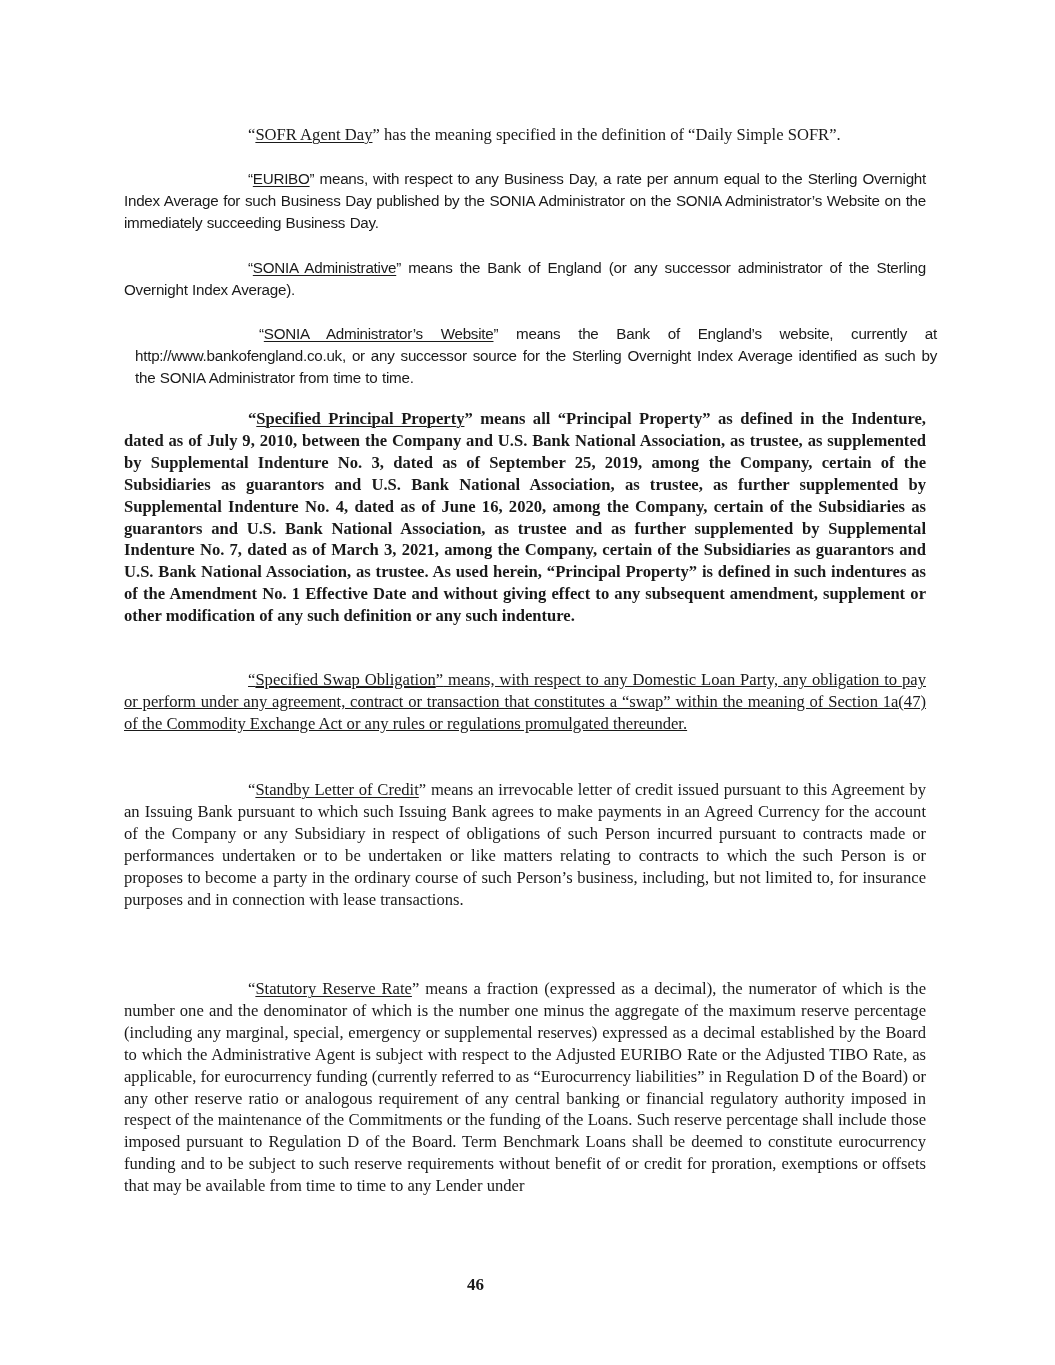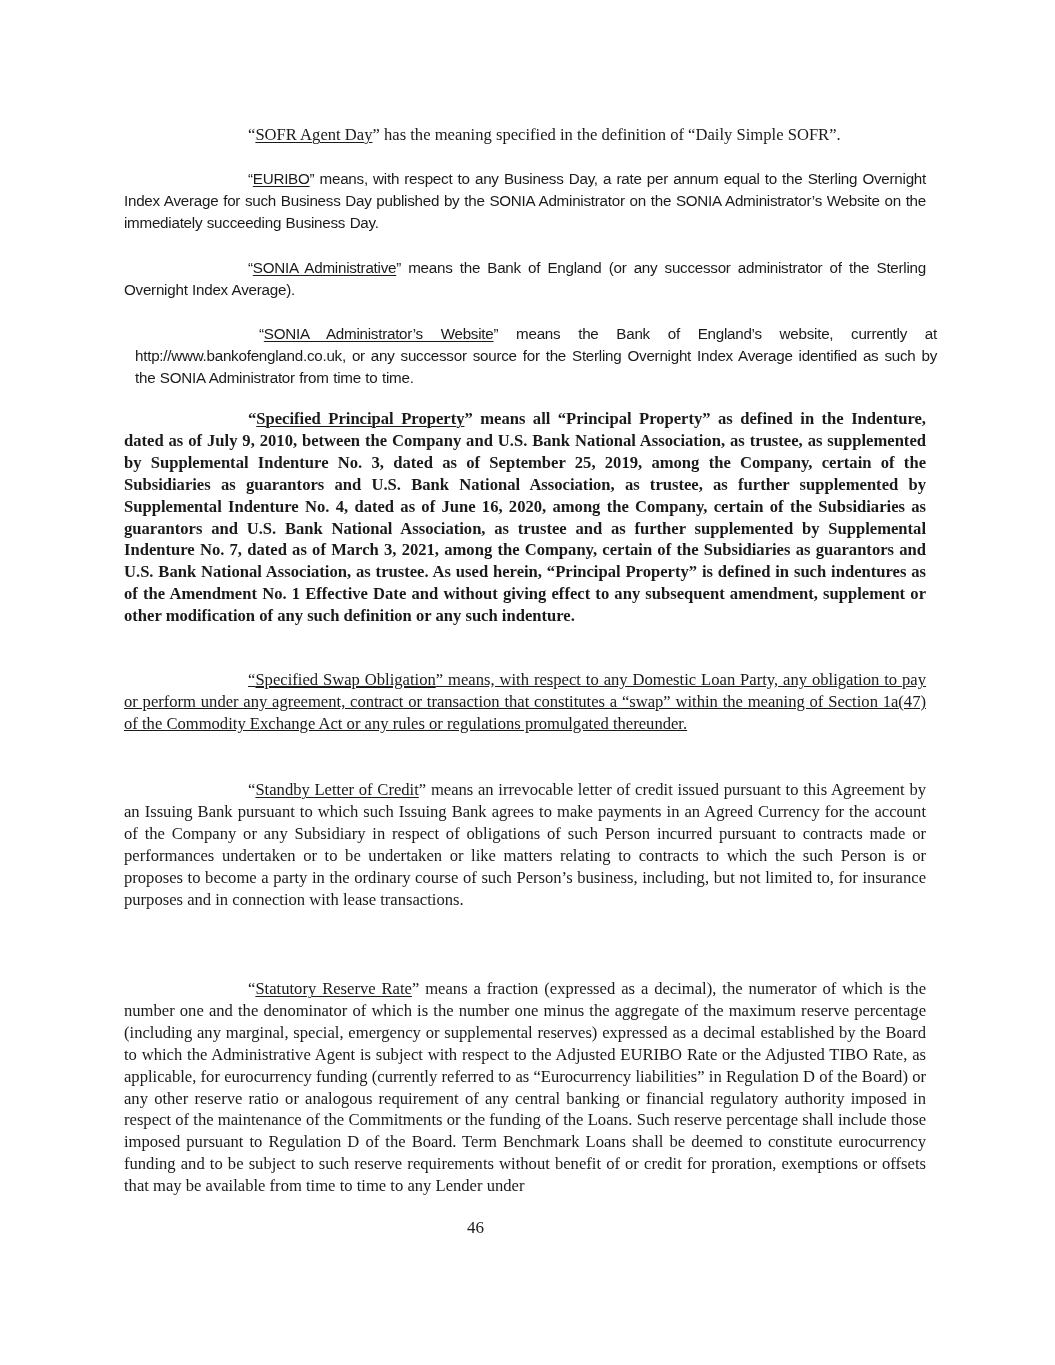--- a/index.html
+++ b/index.html
@@ -35,26 +35,27 @@
       letter-spacing: -0.25px;
       word-spacing: 0.5px;
     }
     .term {
       text-decoration: underline;
       text-underline-offset: 2px;
       text-decoration-thickness: 1px;
     }
     .page-number {
       position: absolute;
-      top: 1218px;
+      top: 1275px;
       left: 0;
       width: 951px;
       text-align: center;
       font-family: "Liberation Serif", "DejaVu Serif", serif;
       font-size: 17px;
+      font-weight: bold;
     }
     #p-sofr-rate-day { position: absolute; top: 0; left: 0; width: 802px; }
     #p-sonia { position: absolute; top: 44px; left: 0; width: 802px; }
     #p-sonia-admin { position: absolute; top: 133px; left: 0; width: 802px; }
     #p-sonia-website { position: absolute; top: 199px; left: 0; width: 802px; margin-left: 11px; }
     #p-specified-principal { position: absolute; top: 284px; left: 0; width: 802px; font-weight: bold; }
     #p-specified-swap { position: absolute; top: 545px; left: 0; width: 802px; text-decoration: underline; }
     #p-standby-loc { position: absolute; top: 655px; left: 0; width: 802px; }
     #p-statutory-reserve { position: absolute; top: 826px; left: 0; width: 802px; margin-top: 28px; }
   </style>

